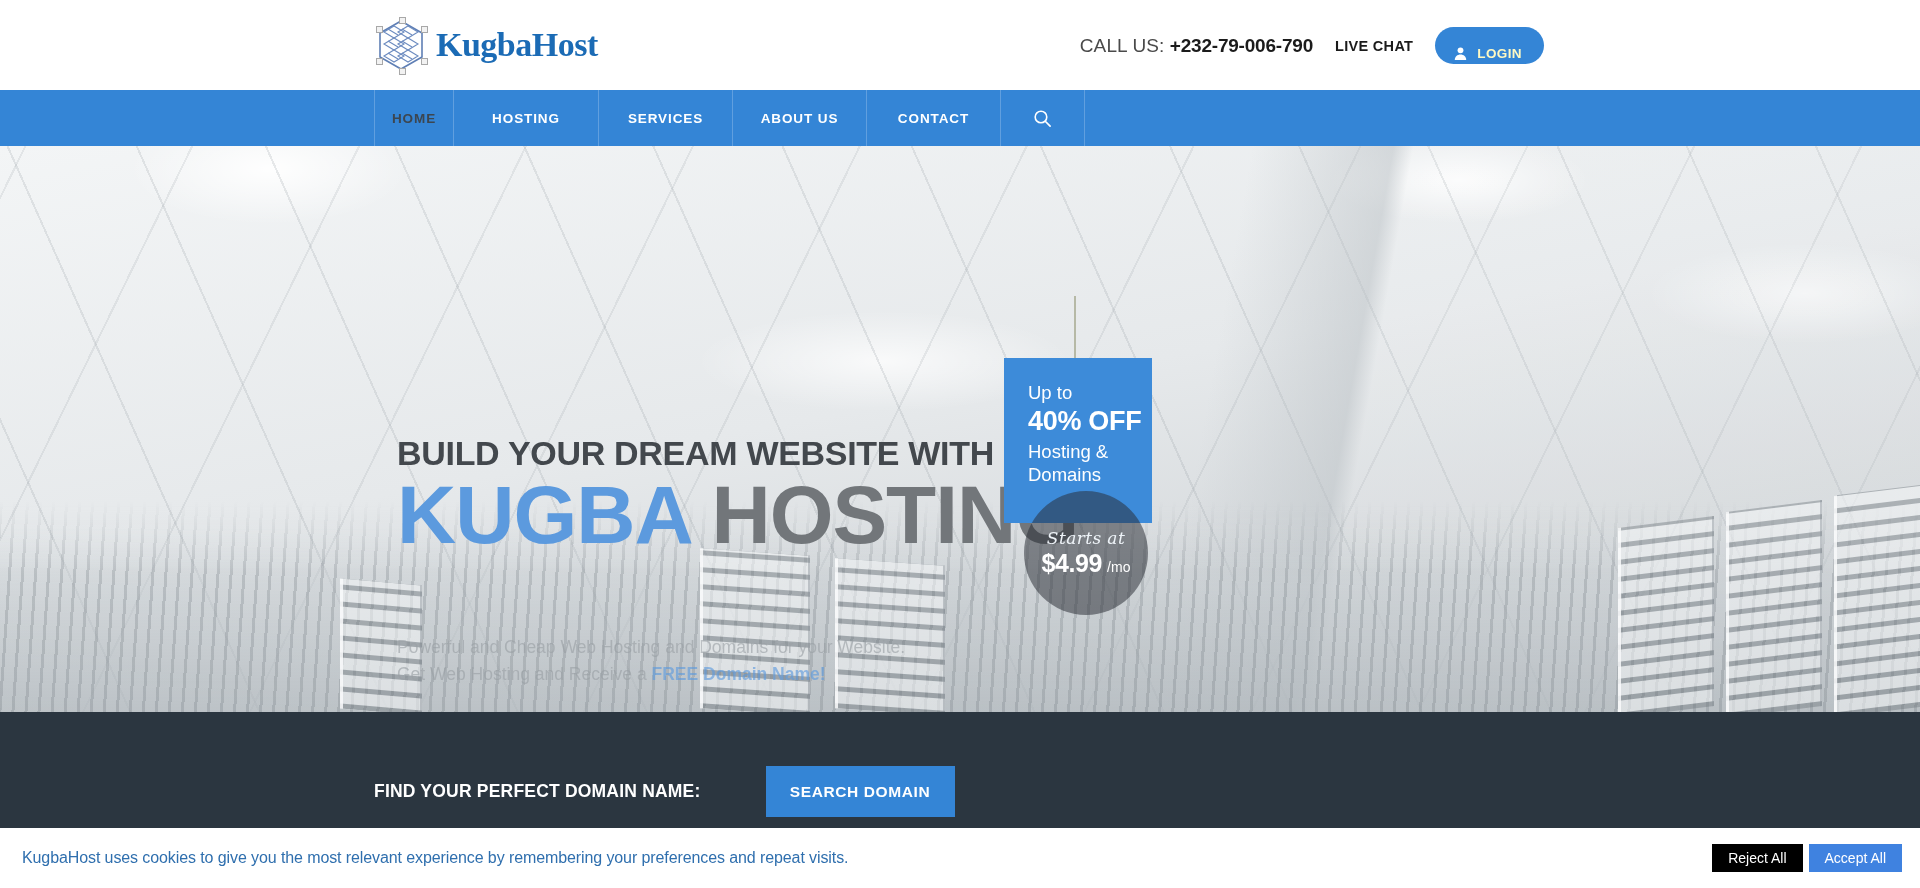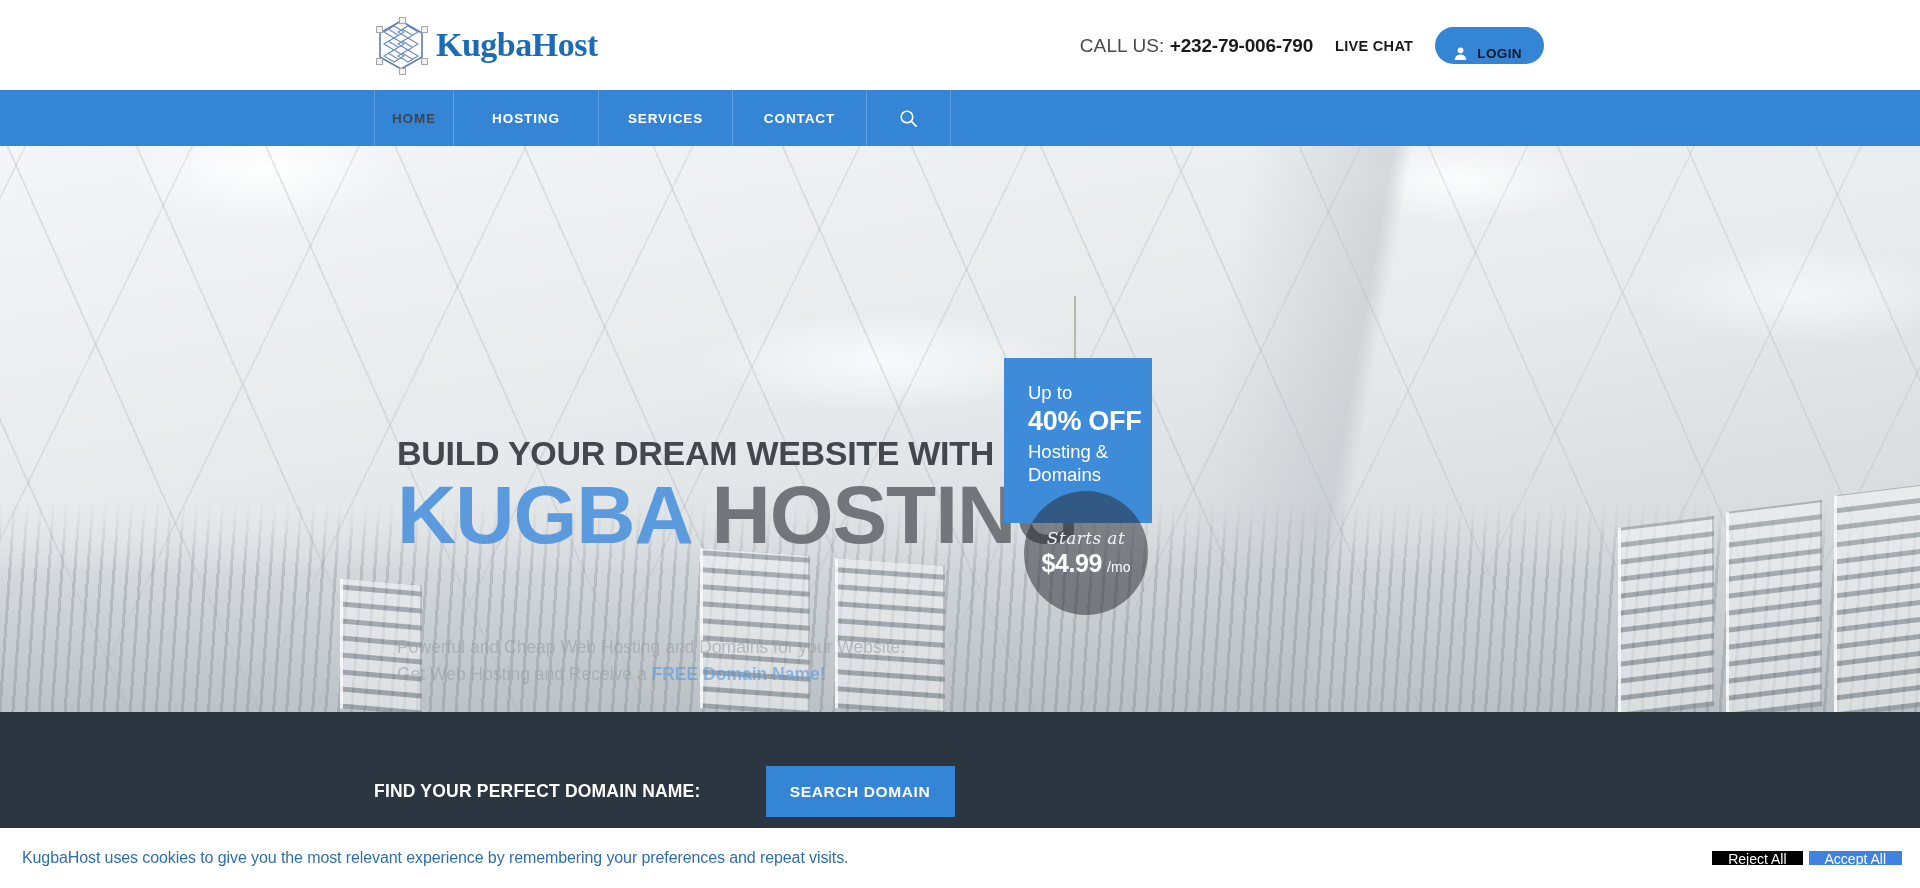--- a/index.html
+++ b/index.html
@@ -85,21 +85,21 @@
     letter-spacing: 0.3px;
     white-space: nowrap;
   }
   .login-btn {
     margin-left: 22px;
     height: 37px;
     padding: 16px 22px 0 18px;
     border: none;
     border-radius: 19px;
     background: #3485d6;
-    color: #0f172a;
+    color: #fef9c3;
     display: flex;
     align-items: center;
     gap: 9px;
     cursor: pointer;
     font-family: "Liberation Sans", sans-serif;
   }
   .login-btn .lbl {
     font-size: 13.5px;
     font-weight: bold;
     letter-spacing: 0.4px;
@@ -349,21 +349,21 @@
     color: #2f6fae;
     letter-spacing: -0.1px;
   }
   .cookie-actions {
     position: absolute;
     right: 18px;
     display: flex;
     gap: 6px;
   }
   .cookie-btn {
-    height: 14px;
+    height: 28px;
     padding: 0 16px;
     border: none;
     font-size: 14px;
     color: #ffffff;
     cursor: pointer;
     font-family: "Liberation Sans", sans-serif;
   }
   .cookie-reject { background: #000000; }
   .cookie-accept { background: #3f82e0; }
 </style>
@@ -419,20 +419,21 @@
         </svg>
         <span class="lbl">LOGIN</span>
       </button>
     </div>
   </div>
 
   <div class="navbar">
     <div class="nav-item nav-w-home active">HOME</div>
     <div class="nav-item nav-w-hosting">HOSTING</div>
     <div class="nav-item nav-w-services">SERVICES</div>
+    <div class="nav-item nav-w-about">ABOUT US</div>
     <div class="nav-item nav-w-contact">CONTACT</div>
     <div class="nav-item nav-w-search">
       <svg class="search-icon" viewBox="0 0 20 20">
         <circle cx="8.4" cy="8.4" r="6.1" fill="none" stroke="#ffffff" stroke-width="1.7"></circle>
         <line x1="12.9" y1="12.9" x2="18" y2="18" stroke="#ffffff" stroke-width="1.8" stroke-linecap="round"></line>
       </svg>
     </div>
   </div>
 
   <div class="hero">

